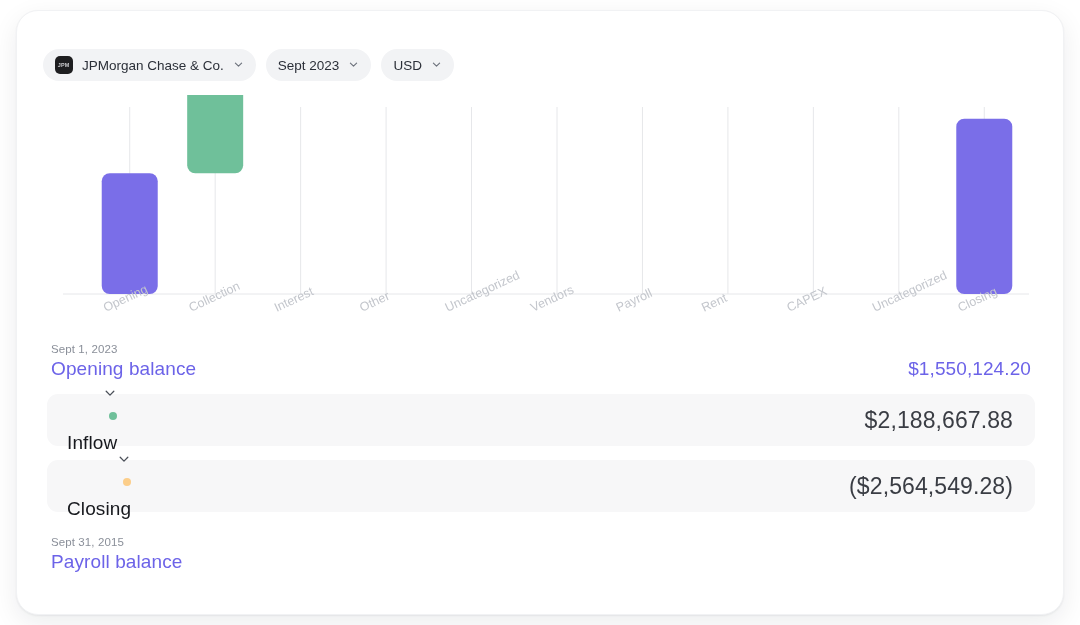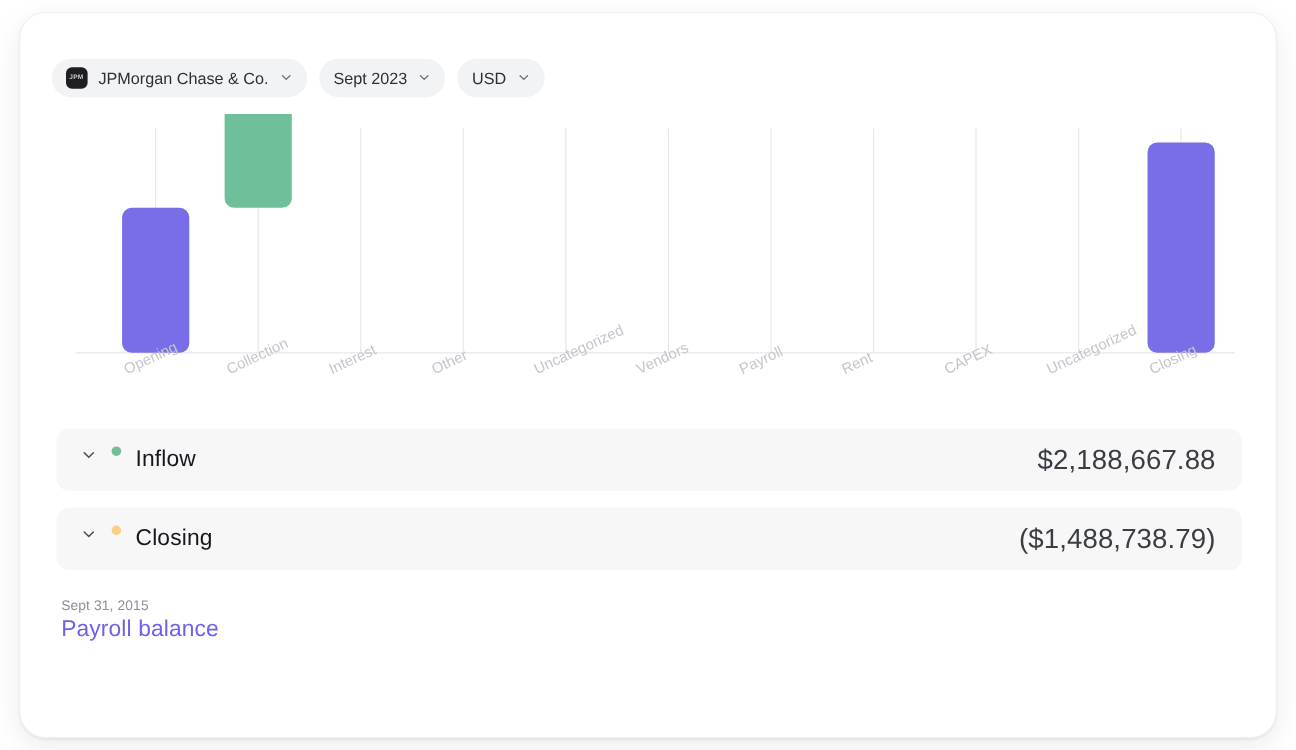--- a/index.html
+++ b/index.html
@@ -58,21 +58,21 @@
     font-size:19px;color:#6C63E8;letter-spacing:.1px;
   }
   .bal-amt{font-size:19px;color:#6C63E8;letter-spacing:.1px;}
 
   .flow-row{
     margin-top:14px;
     height:52px;border-radius:11px;background:#F7F7F8;
     display:flex;align-items:center;justify-content:space-between;
     padding:0 22px 0 20px;box-sizing:border-box;cursor:pointer;
   }
-  .flow-left{display:flex;align-items:flex-start;gap:12px;}
+  .flow-left{display:flex;align-items:flex-end;gap:12px;flex-direction:column;}
   .flow-name{font-size:19px;color:#16181D;letter-spacing:.1px;}
   .dot{width:8px;height:8px;border-radius:50%;display:block;}
   .flow-amt{font-size:23px;color:#3A3D44;letter-spacing:.1px;}
   .spacer-b{height:24px;}
 </style>
 </head>
 <body>
 
 <div class="stage">
   <div class="card">
@@ -144,20 +144,27 @@
           <rect x="833.8181818181819" y="-6.700000000000017" width="56" height="6" rx="3" ry="3" fill="#FCCE8A"></rect>
           <text x="837.8181818181819" y="217" fill="#C3C6CC" font-size="12.5" font-family="&quot;Liberation Sans&quot;, sans-serif" text-anchor="start" transform="rotate(-25 837.8181818181819 217)">Uncategorized</text>
           <line x1="947.2727272727273" y1="12" x2="947.2727272727273" y2="199" stroke="#E6E7EA" stroke-width="1"></line>
           <rect x="919.2727272727273" y="23.683347820833347" width="56" height="175.31665217916665" rx="8" ry="8" fill="#7A6EE8"></rect>
           <text x="923.2727272727273" y="217" fill="#C3C6CC" font-size="12.5" font-family="&quot;Liberation Sans&quot;, sans-serif" text-anchor="start" transform="rotate(-25 923.2727272727273 217)">Closing</text>
         </svg>
     </div>
 
     <div class="ledger">
 
+      <div class="bal-row">
+        <div class="bal-left">
+          <div class="date">Sept 1, 2023</div>
+          <div class="name">Opening balance</div>
+        </div>
+        <div class="bal-amt">$1,550,124.20</div>
+      </div>
 
       <div class="flow-row">
         <div class="flow-left">
           <span>
             <svg width="14" height="14" viewBox="0 0 14 14" fill="none" style="display:block">
               <path d="M3.2 5.3 L7 9.1 L10.8 5.3" stroke="#4B5059" stroke-width="1.3" stroke-linecap="round" stroke-linejoin="round"></path>
             </svg>
           </span>
           <span class="dot" style="background:#6FC09A"></span>
           <span class="flow-name">Inflow</span>
@@ -168,21 +175,21 @@
       <div class="flow-row">
         <div class="flow-left">
           <span>
             <svg width="14" height="14" viewBox="0 0 14 14" fill="none" style="display:block">
               <path d="M3.2 5.3 L7 9.1 L10.8 5.3" stroke="#4B5059" stroke-width="1.3" stroke-linecap="round" stroke-linejoin="round"></path>
             </svg>
           </span>
           <span class="dot" style="background:#FCCE8A"></span>
           <span class="flow-name">Closing</span>
         </div>
-        <div class="flow-amt">($1,488,738.79)</div>
+        <div class="flow-amt">($2,564,549.28)</div>
       </div>
 
       <div class="spacer-b"></div>
 
       <div class="bal-row">
         <div class="bal-left">
           <div class="date">Sept 31, 2015</div>
           <div class="name">Payroll balance</div>
         </div>
       </div>

